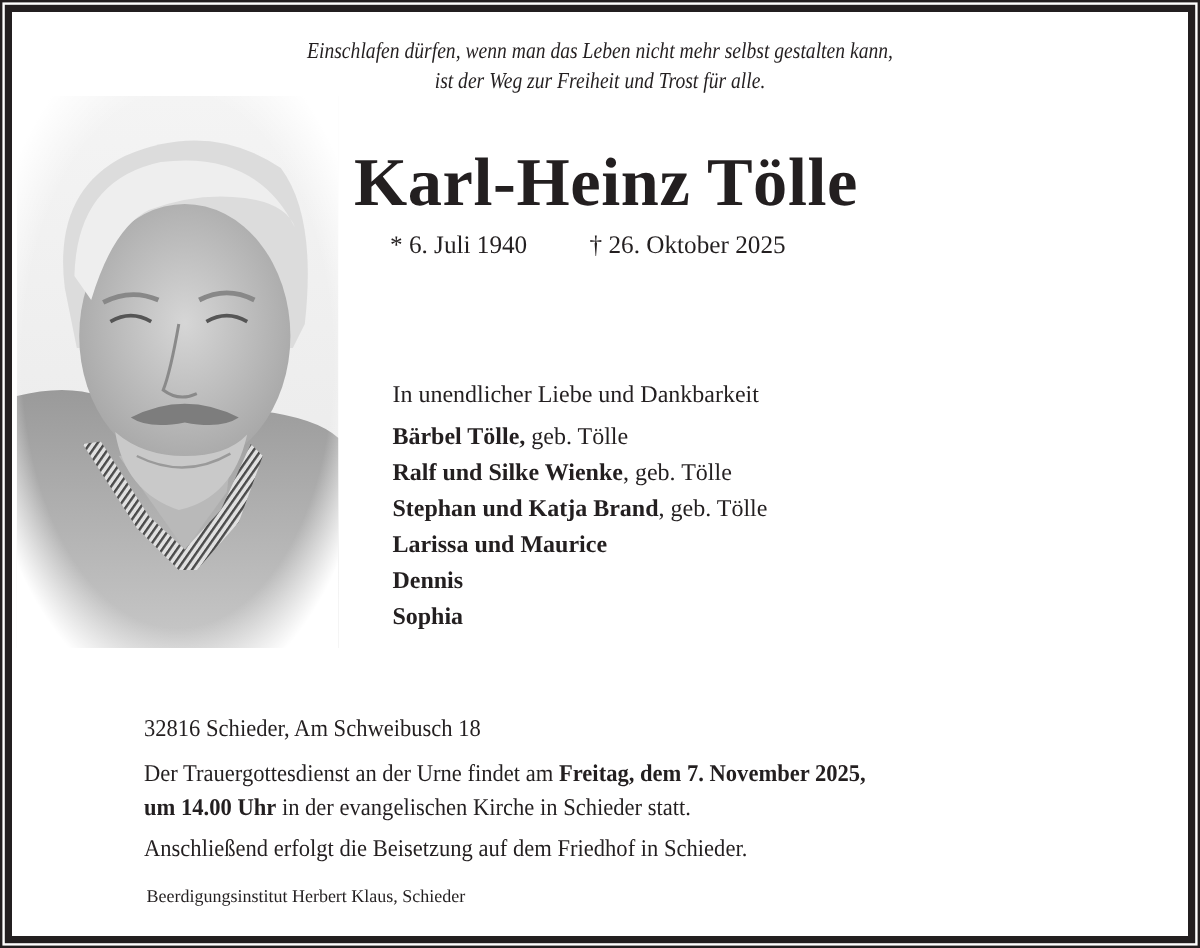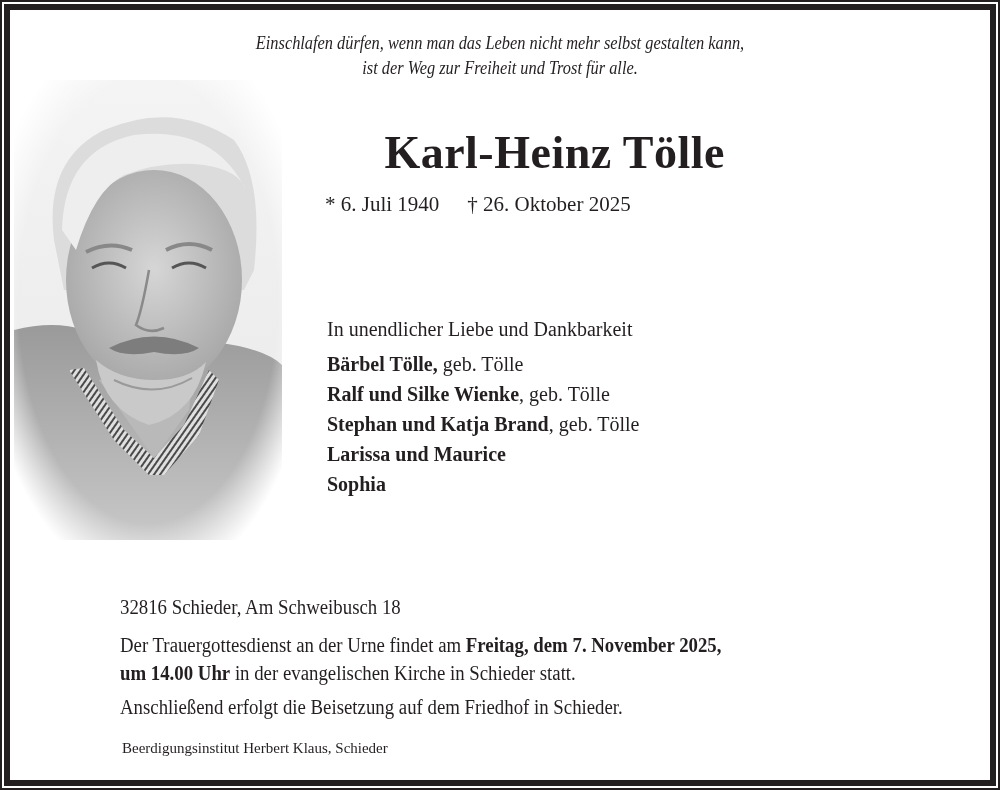--- a/index.html
+++ b/index.html
@@ -8,24 +8,24 @@
     .frame-outer { position: absolute; left: 0; top: 0; width: 1000px; height: 790px;
                    box-sizing: border-box; border: 2px solid #231f20; }
     .frame-inner { position: absolute; left: 4px; top: 4px; width: 992px; height: 782px;
                    box-sizing: border-box; border: 6px solid #231f20; background: #fff; }
     .motto { position: absolute; left: 0; width: 1000px; text-align: center;
              font-style: italic; font-size: 19px; line-height: 25px; top: 30px; color: #231f20;
              transform: scaleX(0.86); transform-origin: 500px 0; }
     .motto div { white-space: nowrap; }
     .photo { position: absolute; left: 14px; top: 80px; width: 268px; height: 460px; }
     .photo svg { width: 100%; height: 100%; display: block; }
-    .name { position: absolute; left: 285px; top: 118px; width: 440px; text-align: right;
-            font-weight: bold; font-size: 46px; line-height: 70px; white-space: nowrap; letter-spacing: 0.5px; }
+    .name { position: absolute; left: 285px; top: 118px; width: 440px; text-align: center;
+            font-weight: bold; font-size: 57px; line-height: 70px; white-space: nowrap; letter-spacing: 0.5px; }
     .dates { position: absolute; left: 325px; top: 190px; font-size: 21px; line-height: 28px; white-space: nowrap; }
-    .dates .death { margin-left: 28px; }
+    .dates .death { margin-left: 52px; }
     .mourners { position: absolute; left: 327px; top: 269px; font-size: 20px; white-space: nowrap; }
     .mourners .intro { line-height: 30px; height: 30px; margin-bottom: 5px; margin-top: 45px; }
     .mourners .row { line-height: 30px; height: 30px; }
     .mourners b { font-weight: bold; }
     .address { position: absolute; left: 120px; top: 594px; font-size: 20px; line-height: 26px;
                white-space: nowrap; transform: scaleX(0.94); transform-origin: 0 0; }
     .service { position: absolute; left: 120px; top: 631px; font-size: 20px; line-height: 28px;
                white-space: nowrap; transform: scaleX(0.94); transform-origin: 0 0; }
     .service b { font-weight: bold; }
     .burial { position: absolute; left: 120px; top: 693px; font-size: 20px; line-height: 28px;
@@ -104,20 +104,21 @@
 <div class="dates">
   <span>* 6. Juli 1940</span><span class="death">† 26. Oktober 2025</span>
 </div>
 
 <div class="mourners">
   <div class="intro">In unendlicher Liebe und Dankbarkeit</div>
   <div class="row"><b>Bärbel Tölle,</b><span> geb. Tölle</span></div>
   <div class="row"><b>Ralf und Silke Wienke</b><span>, geb. Tölle</span></div>
   <div class="row"><b>Stephan und Katja Brand</b><span>, geb. Tölle</span></div>
   <div class="row"><b>Larissa und Maurice</b><span></span></div>
+  <div class="row"><b>Dennis</b><span></span></div>
   <div class="row"><b>Sophia</b><span></span></div>
 </div>
 
 <div class="address">32816 Schieder, Am Schweibusch 18</div>
 
 <div class="service">
   <div><span>Der Trauergottesdienst an der Urne findet am </span><b>Freitag, dem 7. November 2025,</b></div>
   <div><b>um 14.00 Uhr</b><span> in der evangelischen Kirche in Schieder statt.</span></div>
 </div>
 

